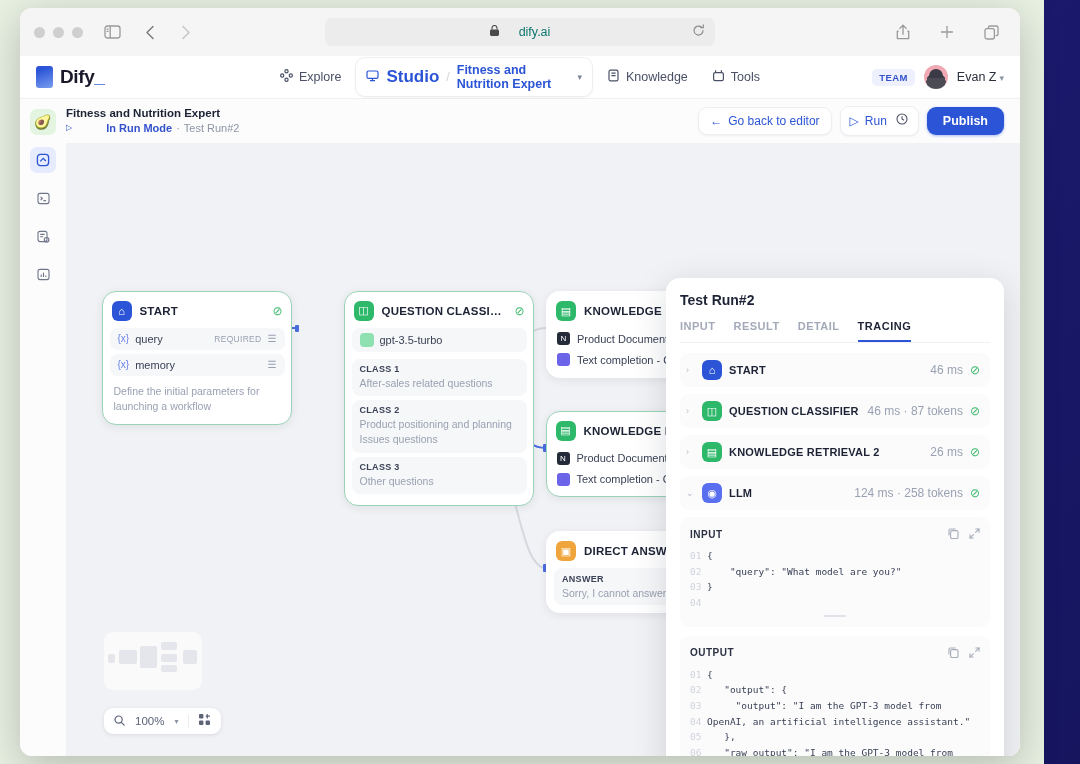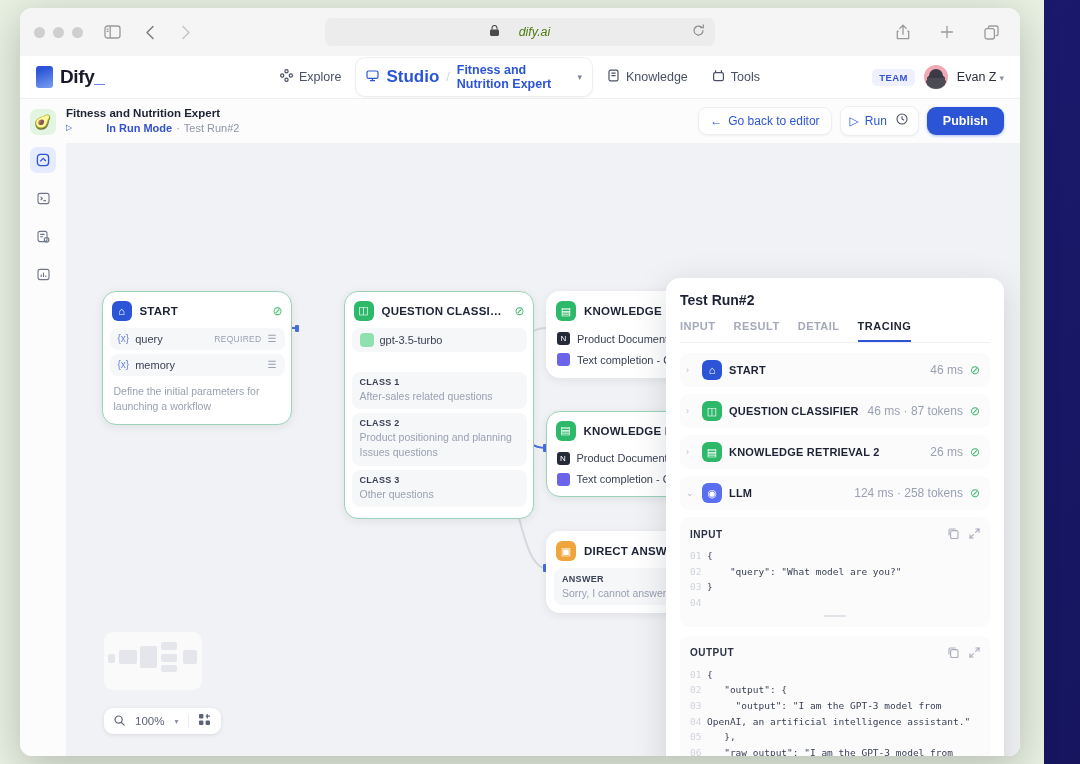--- a/index.html
+++ b/index.html
@@ -39,21 +39,21 @@
   .chrome-ico {
     width: 26px; height: 26px; display: flex; align-items: center;
     justify-content: center; color: #8a8a8a; margin-right: 2px;
   }
   .chrome-ico svg { display: block; }
   .nav-arrows { display: flex; gap: 8px; margin-left: 10px; margin-right: 10px; }
   .urlbar {
     position: absolute; left: 50%; transform: translateX(-50%);
     width: 390px; height: 28px; background: #ececec; border-radius: 7px;
     display: flex; align-items: center; justify-content: center;
-    gap: 20px; font-size: 12.5px; color: #4d7c0f; font-style: italic;
+    gap: 20px; font-size: 12.5px; color: #0f766e;
   }
   .urlbar .reload { position: absolute; right: 10px; color: #8d8d8d; }
   .chrome-right { margin-left: auto; display: flex; gap: 16px; align-items: center; }
 
   
   .app { height: 700px; background: #fcfcfd; position: relative; }
   .apphdr {
     height: 43px; background: #ffffff; display: flex; align-items: center;
     padding: 0 16px; border-bottom: 1px solid #f0f0f2; position: relative;
   }
@@ -173,21 +173,21 @@
   .nrow {
     background: #f6f7f9; border-radius: 7px; padding: 5px 8px; margin-bottom: 4px;
     display: flex; align-items: center; gap: 6px; font-size: 11px; color: #3a4155;
   }
   .nrow .x { color: #6b84e8; font-size: 10px; }
   .nrow .req { margin-left: auto; font-size: 8.5px; color: #9aa1b2; letter-spacing: .3px; }
   .nrow .lines { color: #9aa1b2; font-size: 10px; }
   .ndesc { font-size: 10.5px; color: #9aa1b2; line-height: 1.5; padding: 4px 4px 2px; }
 
   .modelchip {
-    background: #f6f7f9; border-radius: 7px; padding: 5px 8px; margin-bottom: 20px;
+    background: #f6f7f9; border-radius: 7px; padding: 5px 8px; margin-bottom: 7px;
     display: flex; align-items: center; gap: 6px; font-size: 11px; color: #3a4155;
   }
   .mdot { width: 14px; height: 14px; border-radius: 4px; background: #8fe0b0; }
 
   .classbox { background: #f6f7f9; border-radius: 8px; padding: 5px 8px 6px; margin-bottom: 4px; }
   .classbox .cl { font-size: 9px; font-weight: 700; color: #3a4155; letter-spacing: .3px; }
   .classbox .ct { font-size: 10.5px; color: #9aa1b2; line-height: 1.4; margin-top: 2px; }
 
   .kline { display: flex; align-items: center; gap: 7px; font-size: 11px; color: #3a4155;
            padding: 4px 3px; }

